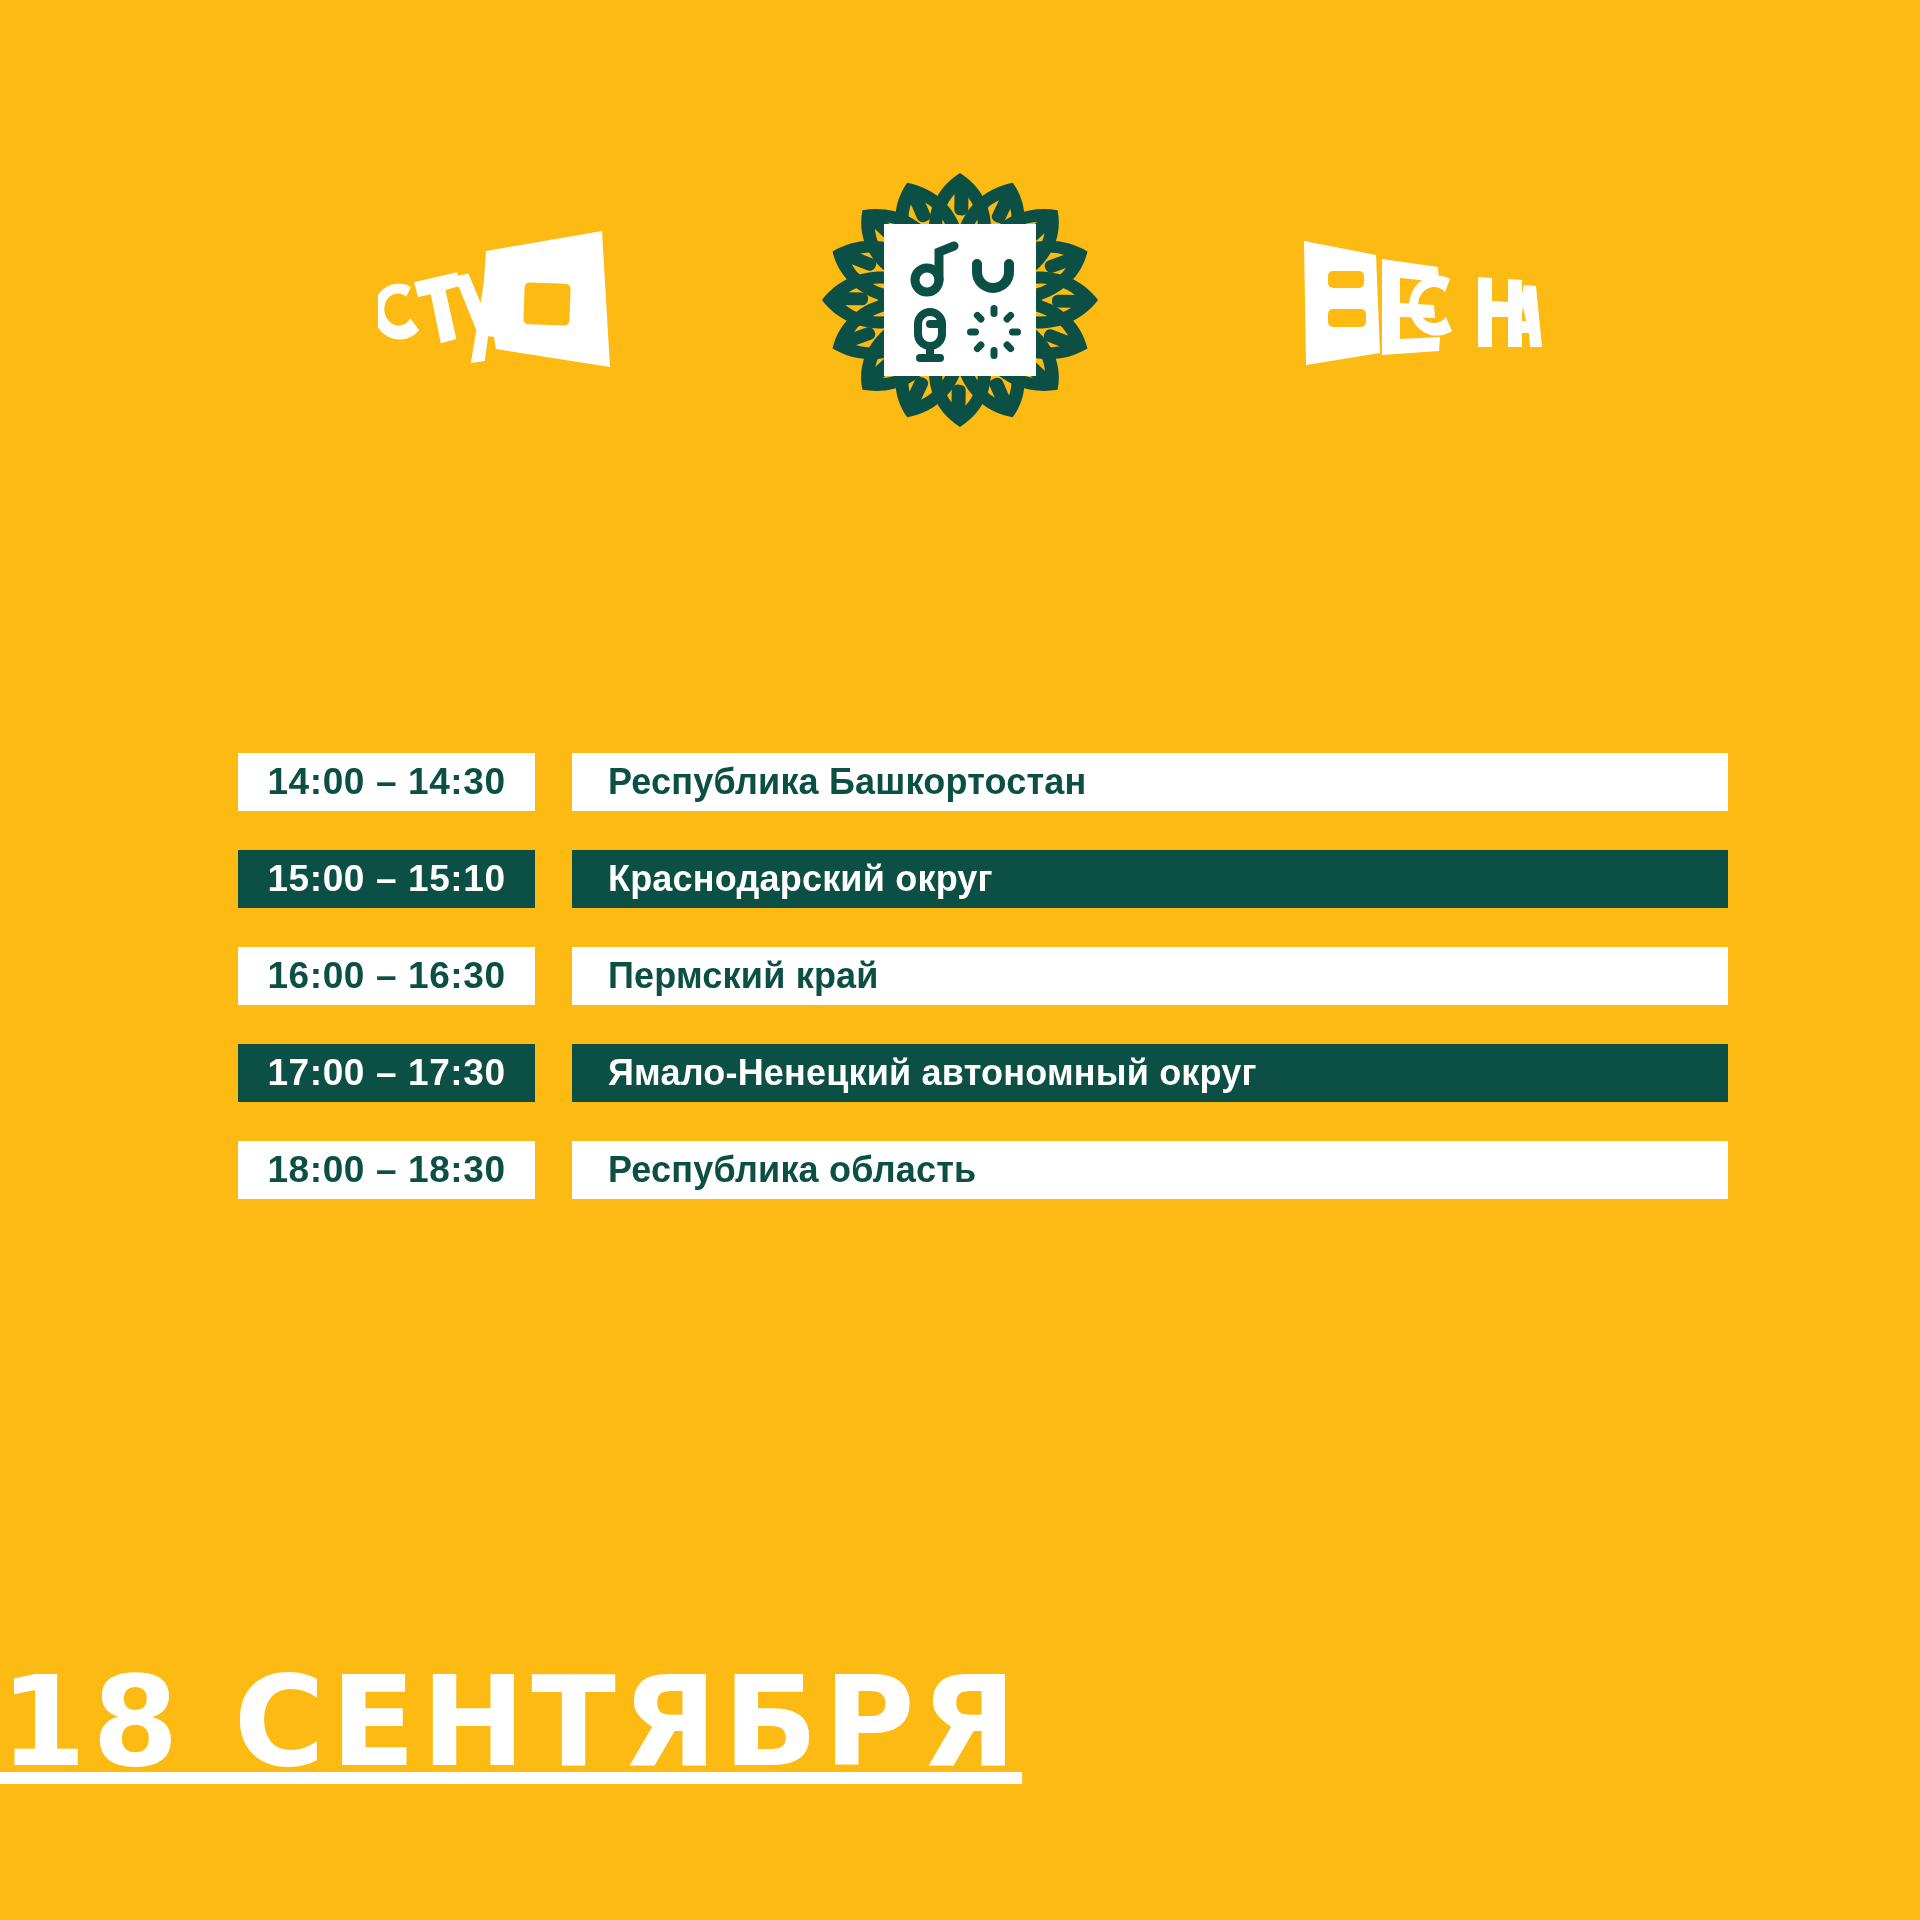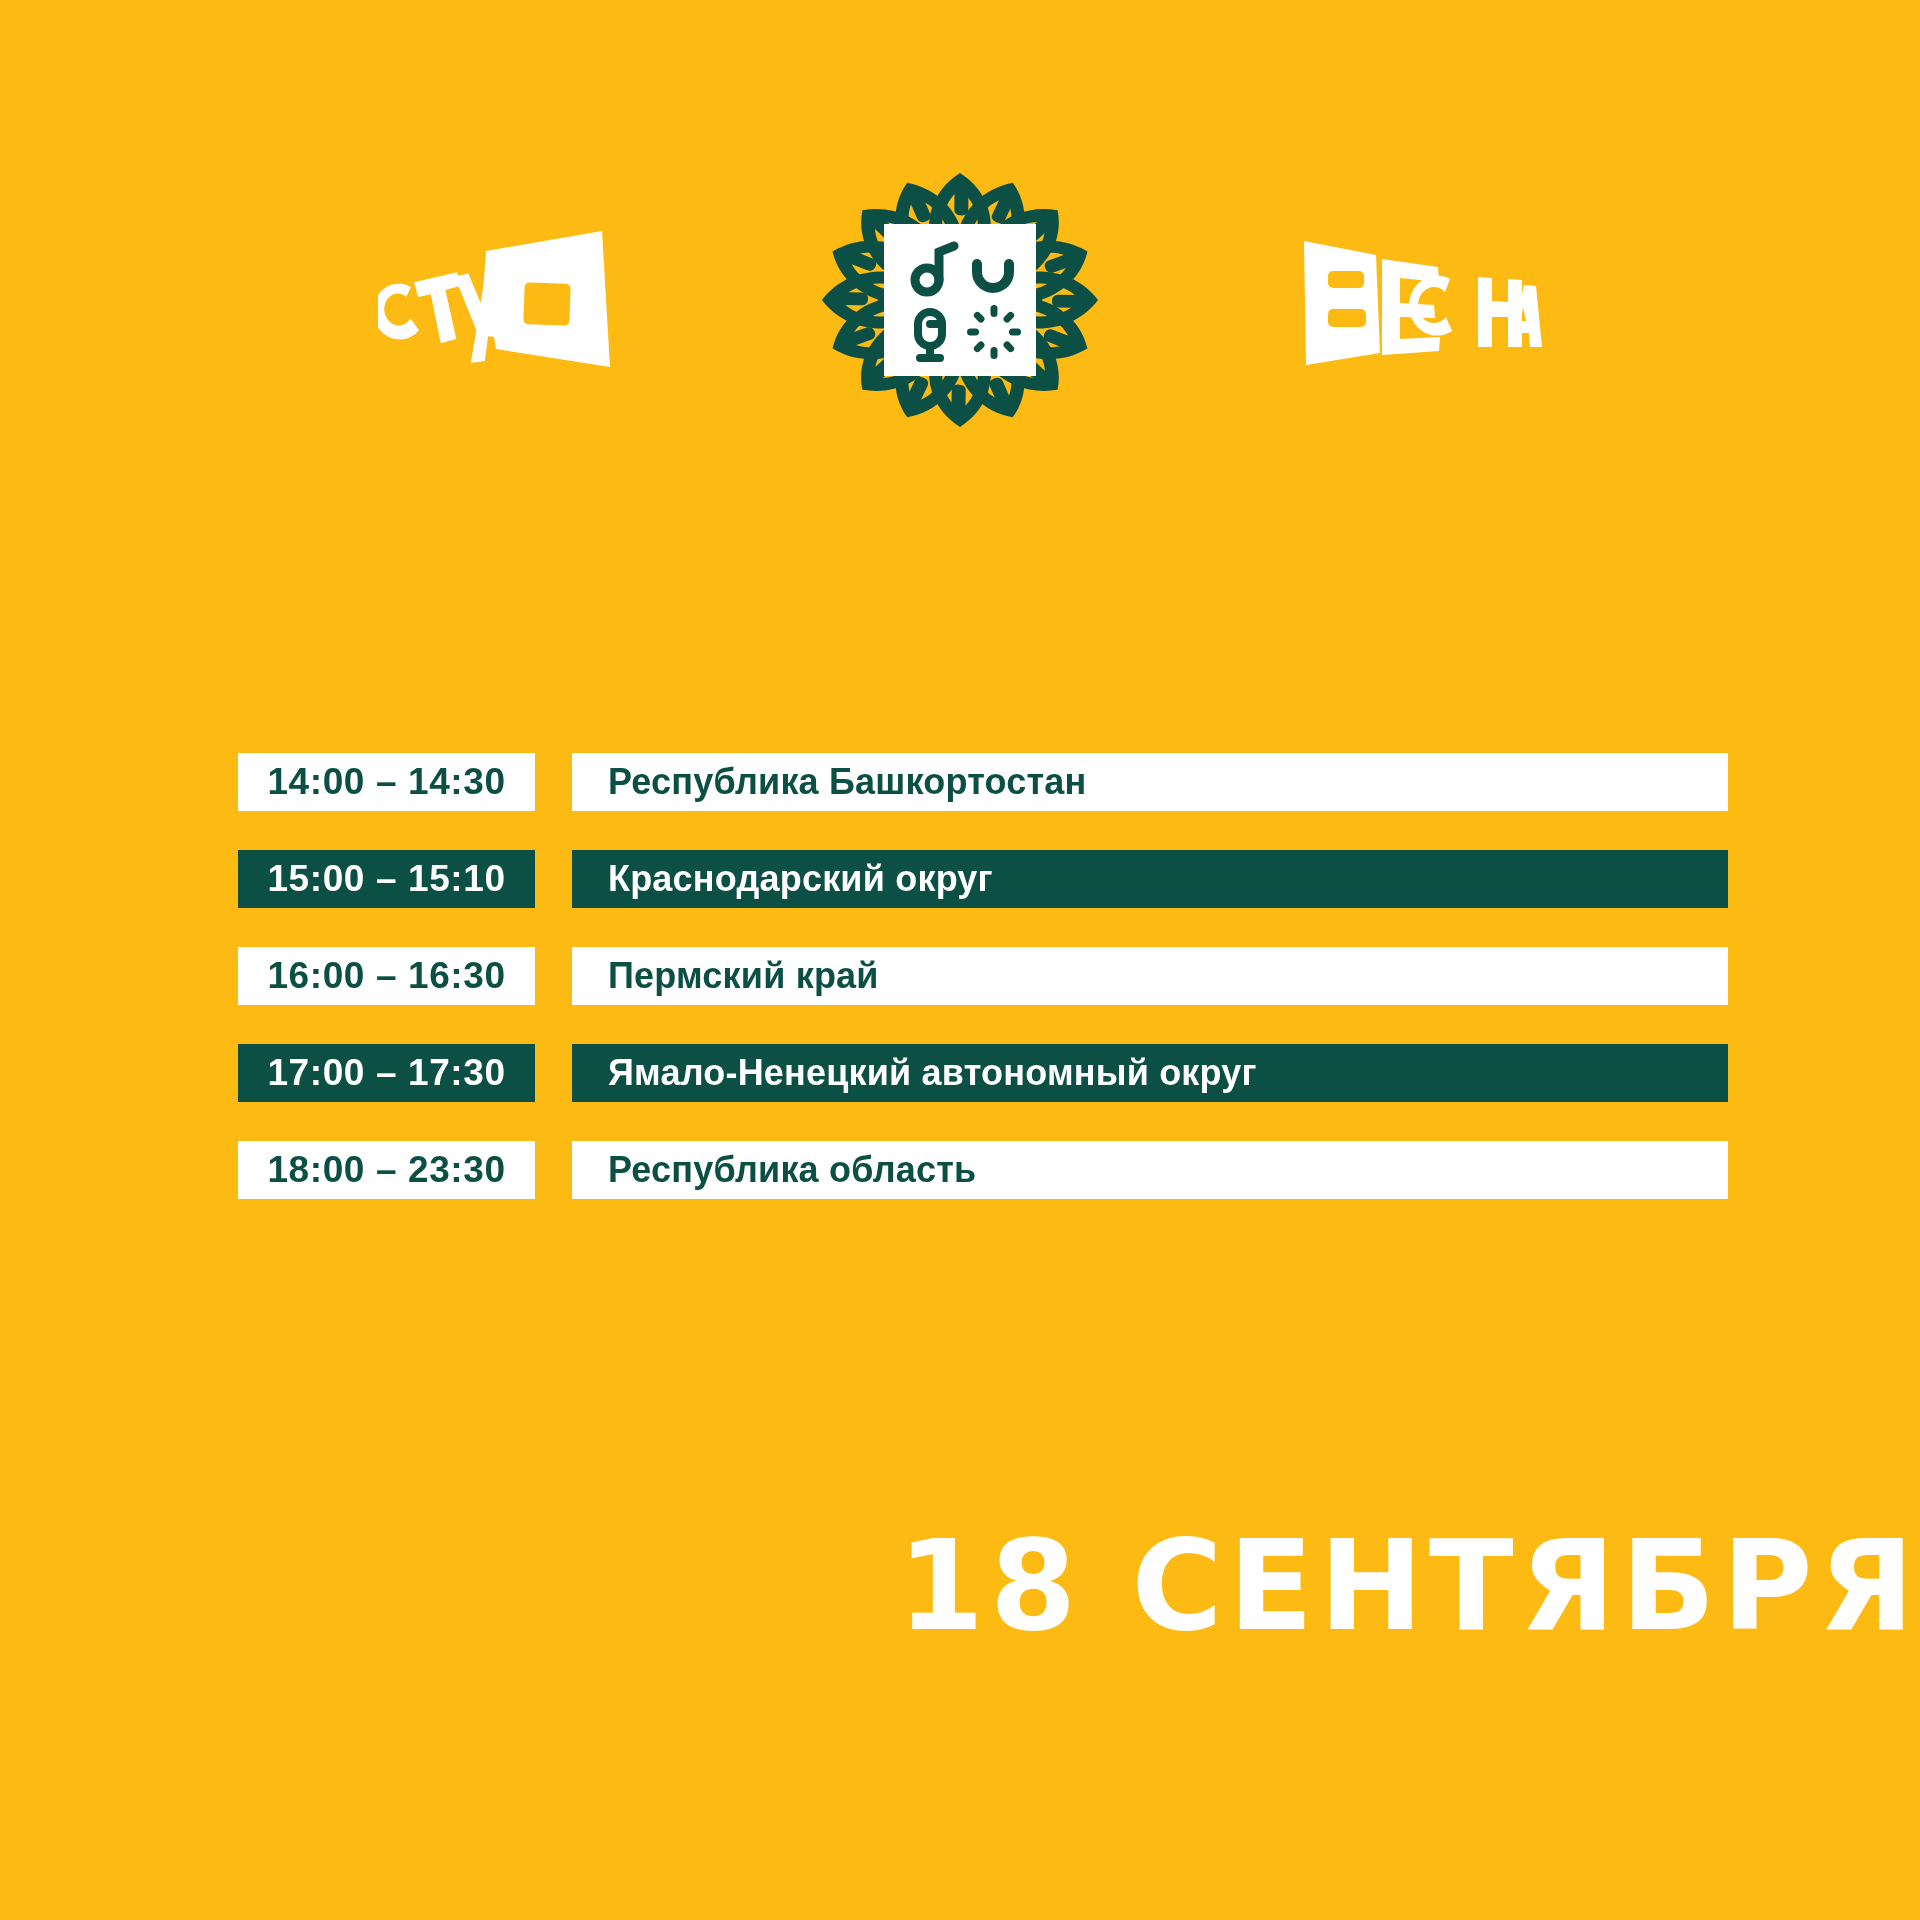--- a/index.html
+++ b/index.html
@@ -113,28 +113,29 @@
   .sched-row.dark .sched-title {
     background: #0C4F45;
     color: #FFFFFF;
   }
 
   
   .date-banner {
     position: absolute;
     left: 0;
     right: 0;
-    top: 1524px;
-    text-align: right;
+    top: 1660px;
+    text-align: left;
     color: #FFFFFF;
     font-size: 124px;
     font-weight: 700;
     letter-spacing: 6px;
     line-height: 1;
     font-family: "DejaVu Sans", sans-serif;
+    text-decoration: underline;
   }
 </style>
 </head>
 <body>
 
 <div class="poster">
 
   <div class="logo-lockup">
 
     <div class="logo-ornament">
@@ -274,21 +275,21 @@
       <div class="sched-time">16:00 – 16:30</div>
       <div class="sched-title">Пермский край</div>
     </div>
 
     <div class="sched-row dark">
       <div class="sched-time">17:00 – 17:30</div>
       <div class="sched-title">Ямало-Ненецкий автономный округ</div>
     </div>
 
     <div class="sched-row light">
-      <div class="sched-time">18:00 – 23:30</div>
+      <div class="sched-time">18:00 – 18:30</div>
       <div class="sched-title">Республика область</div>
     </div>
 
   </div>
 
   <div class="date-banner">18 СЕНТЯБРЯ</div>
 
 </div>
 
 </body></html>

